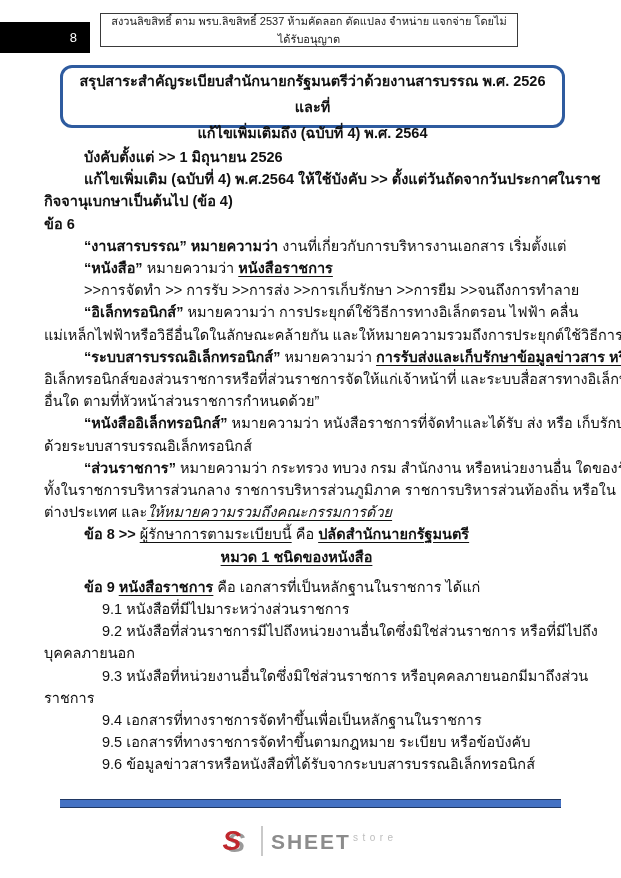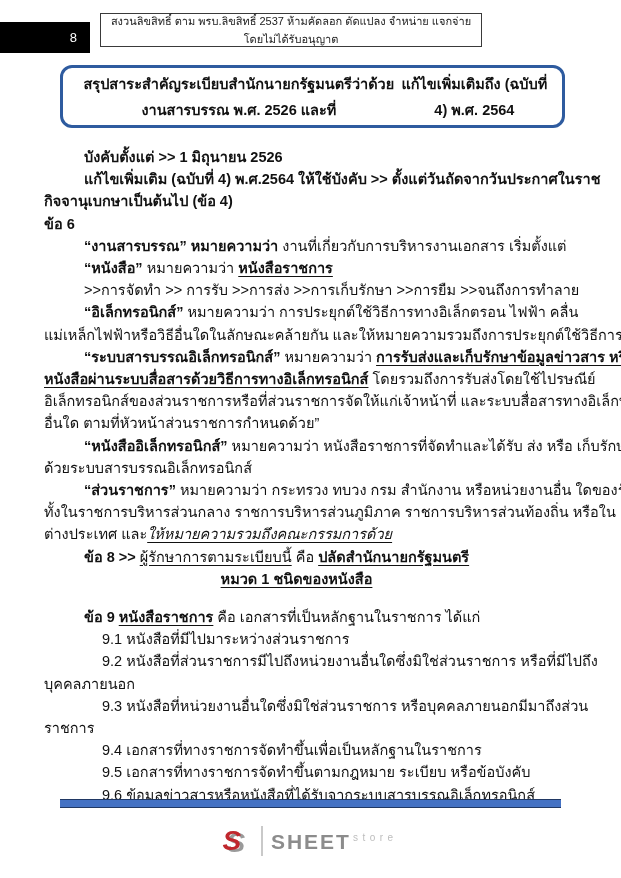--- a/index.html
+++ b/index.html
@@ -17,53 +17,53 @@
     position:absolute; left:0; top:22px;
     width:90px; height:31px;
     background:#000;
     color:#fff;
     display:flex; align-items:center; justify-content:flex-end;
     padding-right:13px;
     font-size:13px;
   }
   .copyright-box {
     position:absolute; left:100px; top:13px;
-    width:382px; height:34px;
+    width:418px; height:34px;
     border:1.5px solid #3a3a3a;
     display:flex; align-items:center; justify-content:center;
     font-size:11px; color:#222;
     text-align:center;
     padding:0 6px;
   }
   
   .title-box {
     position:absolute; left:60px; top:65px;
     width:505px; height:63px;
     border:3px solid #2e5b9f;
     border-radius:12px;
-    display:flex; flex-direction:row; align-items:center; justify-content:space-between;
+    display:flex; flex-direction:column; align-items:center; justify-content:space-between;
     font-weight:bold; font-size:14.5px;
     line-height:26px;
     text-align:center;
     color:#111;
     padding:0 14px;
   }
   
   .doc-body {
     position:absolute; left:44px; top:146px;
     width:505px;
     font-size:14.5px;
     line-height:22.2px;
     color:#111;
   }
   .line { white-space:nowrap; }
   .line.center { text-align:center; white-space:normal; }
   .line.ind1 { padding-left:40px; }
   .line.ind2 { padding-left:58px; }
-  .line.space-top { margin-top:16px; }
+  .line.space-top { margin-top:8px; }
   .bold { font-weight:bold; }
   .und  { text-decoration:underline; text-underline-offset:3px; }
   .ital { font-style:italic; }
   
   .footer-bar {
     position:absolute; left:60px; top:799px;
     width:501px; height:9px;
     background:#4472c4;
     border-top:1.5px solid #203864;
     border-bottom:1.5px solid #203864;
@@ -120,21 +120,20 @@
     <div class="line ind1"><span class="bold">บังคับตั้งแต่ &gt;&gt; 1 มิถุนายน 2526</span></div>
     <div class="line ind1"><span class="bold">แก้ไขเพิ่มเติม (ฉบับที่ 4) พ.ศ.2564  ให้ใช้บังคับ &gt;&gt; ตั้งแต่วันถัดจากวันประกาศในราช</span></div>
     <div class="line"><span class="bold">กิจจานุเบกษาเป็นต้นไป (ข้อ 4)</span></div>
     <div class="line"><span class="bold">ข้อ 6</span></div>
     <div class="line ind1"><span class="bold">“งานสารบรรณ” หมายความว่า </span><span>งานที่เกี่ยวกับการบริหารงานเอกสาร เริ่มตั้งแต่</span></div>
     <div class="line ind1"><span class="bold">“หนังสือ”</span><span>  หมายความว่า </span><span class="bold und">หนังสือราชการ</span></div>
     <div class="line ind1"><span>&gt;&gt;การจัดทำ &gt;&gt; การรับ &gt;&gt;การส่ง &gt;&gt;การเก็บรักษา &gt;&gt;การยืม &gt;&gt;จนถึงการทำลาย</span></div>
     <div class="line ind1"><span class="bold">“อิเล็กทรอนิกส์”</span><span> หมายความว่า การประยุกต์ใช้วิธีการทางอิเล็กตรอน ไฟฟ้า คลื่น</span></div>
     <div class="line"><span>แม่เหล็กไฟฟ้าหรือวิธีอื่นใดในลักษณะคล้ายกัน และให้หมายความรวมถึงการประยุกต์ใช้วิธีการทางแสง</span></div>
     <div class="line ind1"><span class="bold">“ระบบสารบรรณอิเล็กทรอนิกส์”</span><span> หมายความว่า </span><span class="bold und">การรับส่งและเก็บรักษาข้อมูลข่าวสาร หรือ</span></div>
-    <div class="line"><span class="bold und">หนังสือผ่านระบบสื่อสารด้วยวิธีการทางอิเล็กทรอนิกส์</span><span> โดยรวมถึงการรับส่งโดยใช้ไปรษณีย์</span></div>
     <div class="line"><span>อิเล็กทรอนิกส์ของส่วนราชการหรือที่ส่วนราชการจัดให้แก่เจ้าหน้าที่ และระบบสื่อสารทางอิเล็กทรอนิกส์</span></div>
     <div class="line"><span>อื่นใด ตามที่หัวหน้าส่วนราชการกำหนดด้วย”</span></div>
     <div class="line ind1"><span class="bold">“หนังสืออิเล็กทรอนิกส์”</span><span> หมายความว่า หนังสือราชการที่จัดทำและได้รับ ส่ง หรือ เก็บรักษา</span></div>
     <div class="line"><span>ด้วยระบบสารบรรณอิเล็กทรอนิกส์</span></div>
     <div class="line ind1"><span class="bold">“ส่วนราชการ”</span><span> หมายความว่า กระทรวง ทบวง กรม สำนักงาน หรือหน่วยงานอื่น ใดของรัฐ</span></div>
     <div class="line"><span>ทั้งในราชการบริหารส่วนกลาง ราชการบริหารส่วนภูมิภาค ราชการบริหารส่วนท้องถิ่น หรือใน</span></div>
     <div class="line"><span>ต่างประเทศ และ</span><span class="ital und">ให้หมายความรวมถึงคณะกรรมการด้วย</span></div>
     <div class="line ind1"><span class="bold">ข้อ 8 &gt;&gt; </span><span> </span><span class="und">ผู้รักษาการตามระเบียบนี้</span><span> คือ </span><span class="bold und">ปลัดสำนักนายกรัฐมนตรี</span></div>
     <div class="line center"><span class="bold und">หมวด 1 ชนิดของหนังสือ</span></div>
     <div class="line ind1 space-top"><span class="bold">ข้อ 9 </span><span class="bold und">หนังสือราชการ</span><span> คือ เอกสารที่เป็นหลักฐานในราชการ ได้แก่</span></div>

